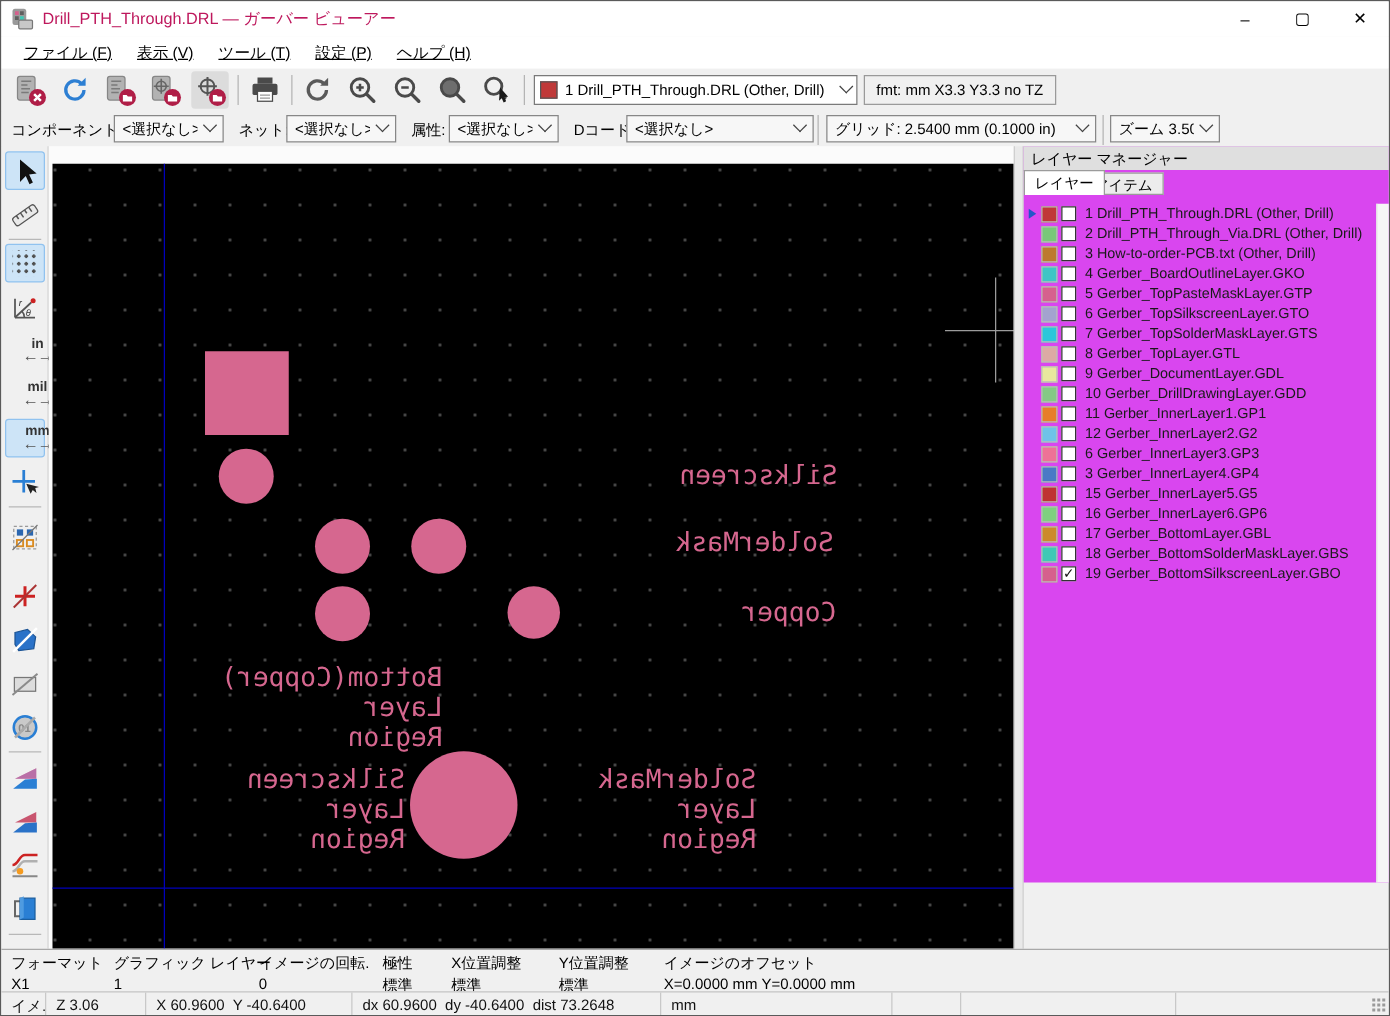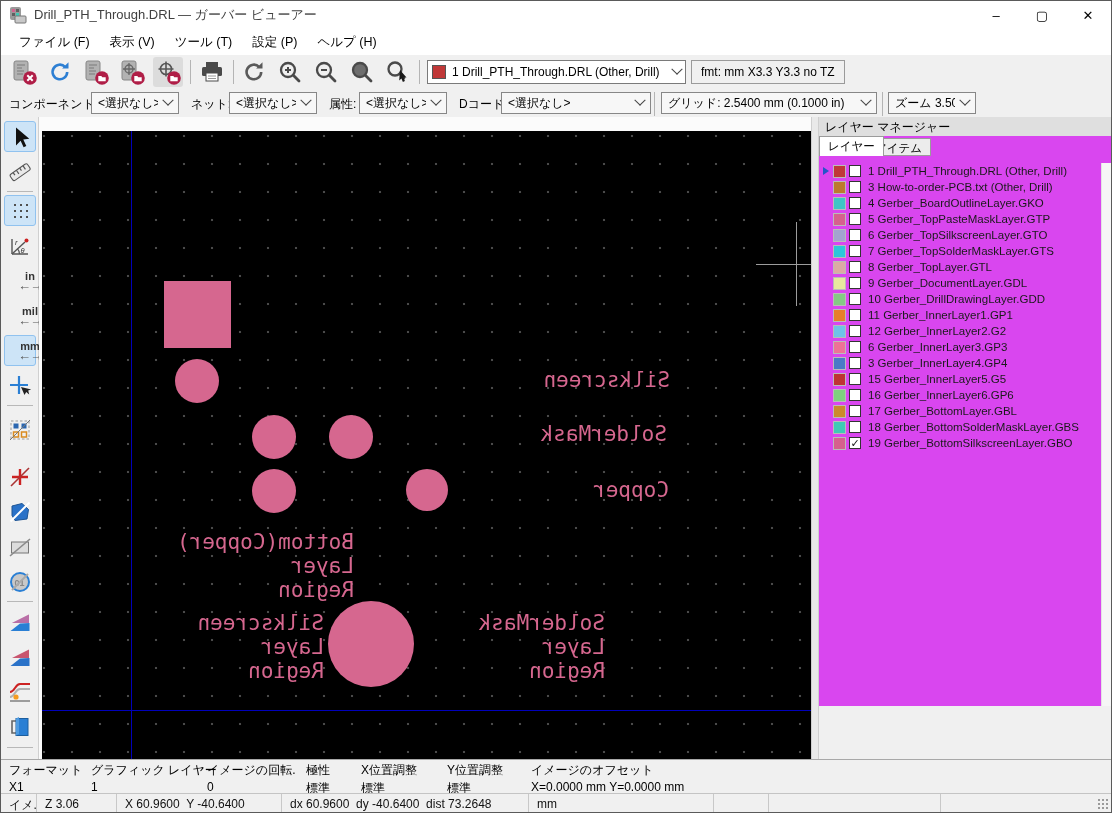--- a/index.html
+++ b/index.html
@@ -2,26 +2,26 @@
 <html><head>
 <meta charset="utf-8">
 <style>
   * { margin:0; padding:0; box-sizing:border-box; }
   html,body { background:#888; font-family:"Liberation Sans","DejaVu Sans",sans-serif; }
   .win { position:relative; width:1112px; height:813px; background:#f0f0f0; border:1px solid #5a5a5a; overflow:hidden; }
 
   
   .titlebar { position:absolute; left:0; top:0; width:100%; height:28px; background:#fff; display:flex; align-items:center; }
   .app-icon { width:18px; height:18px; margin:0 7px 0 8px; }
-  .title-text { font-size:13px; color:#404040; }
+  .title-text { font-size:13px; color:#be185d; }
   .win-controls { position:absolute; right:0; top:0; height:28px; display:flex; }
   .win-btn { width:46px; height:28px; display:flex; align-items:center; justify-content:center; font-size:13px; color:#000; }
 
   
-  .menubar { position:absolute; left:0; top:28px; width:100%; height:26px; background:#fff; display:flex; align-items:center; padding-left:8px; }
+  .menubar { position:absolute; left:0; top:28px; width:100%; height:26px; background:#fff; display:flex; align-items:center; padding-left:8px;text-decoration:underline; }
   .menu-item { font-size:12.5px; color:#000; padding:4px 10px; }
 
   
   .toolbar1 { position:absolute; left:0; top:54px; width:100%; height:34px; background:#f0f0f0; }
   .tbtn { position:absolute; top:2px; width:30px; height:30px; display:flex; align-items:center; justify-content:center; border-radius:3px; }
   .tbtn.graybg { background:#dcdcdc; }
   .tsep { position:absolute; top:5px; width:1px; height:24px; background:#b4b4b4; }
   .layer-combo { position:absolute; left:426px; top:5px; width:259px; height:24px; background:#fff; border:1px solid #7a7a7a; display:flex; align-items:center; padding:0 4px; }
   .layer-combo .swatch { width:14px; height:14px; border:1px solid #555; margin-right:6px; flex:none; }
   .layer-combo .val { font-size:12px; white-space:nowrap; overflow:hidden; flex:1; }
@@ -389,20 +389,25 @@
       <div class="tab inactive" style="left:47px">アイテム</div>
     </div>
     <div class="layer-list" id="layerList">
         <div class="layer-row">
           <span class="lr-arrow"></span>
           <span class="lr-swatch" style="background: rgb(192, 56, 56);"></span>
           <span class="lr-check"></span>
           <span class="lr-label">1 Drill_PTH_Through.DRL (Other, Drill)</span>
         </div>
         <div class="layer-row">
+          <span class="lr-swatch" style="background: rgb(121, 200, 121);"></span>
+          <span class="lr-check"></span>
+          <span class="lr-label">2 Drill_PTH_Through_Via.DRL (Other, Drill)</span>
+        </div>
+        <div class="layer-row">
           <span class="lr-swatch" style="background: rgb(189, 122, 45);"></span>
           <span class="lr-check"></span>
           <span class="lr-label">3 How-to-order-PCB.txt (Other, Drill)</span>
         </div>
         <div class="layer-row">
           <span class="lr-swatch" style="background: rgb(62, 197, 197);"></span>
           <span class="lr-check"></span>
           <span class="lr-label">4 Gerber_BoardOutlineLayer.GKO</span>
         </div>
         <div class="layer-row">

